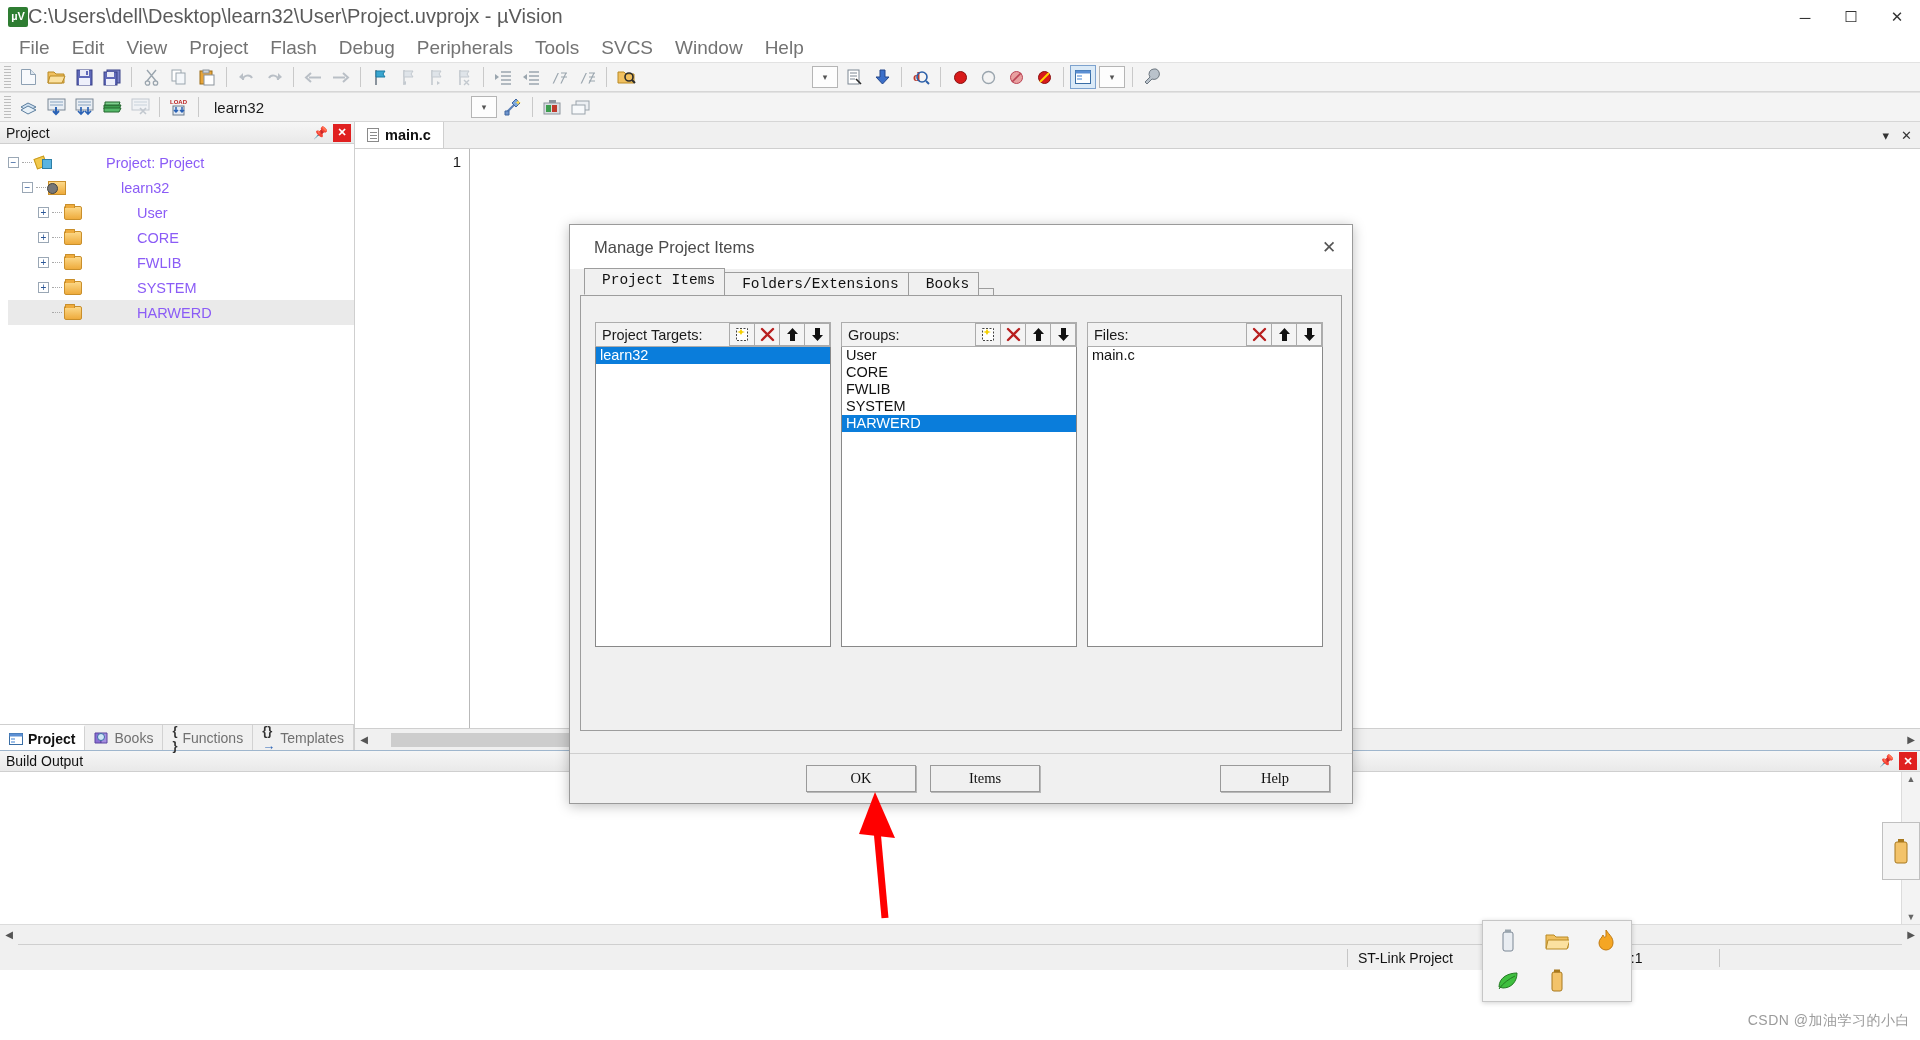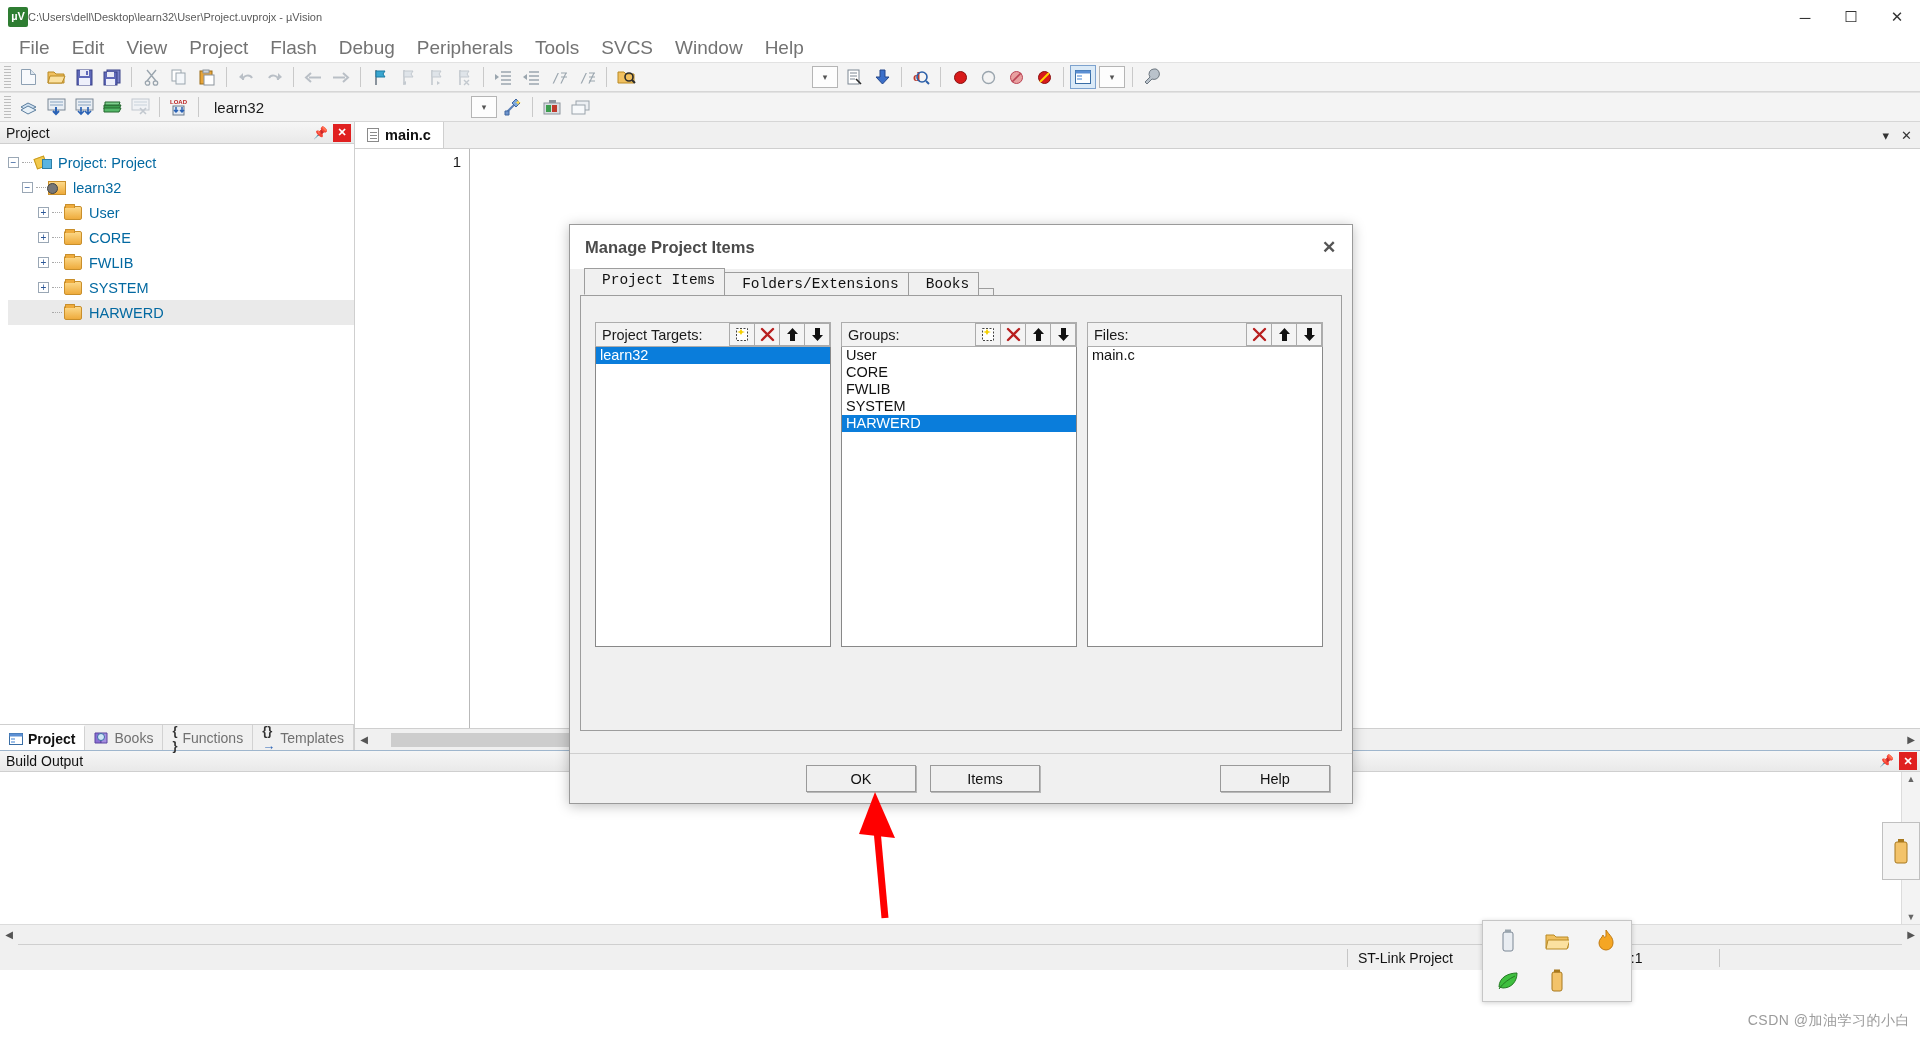--- a/index.html
+++ b/index.html
@@ -19,21 +19,21 @@
     height:34px; display:flex; align-items:center;
     background:#ffffff; border-bottom:1px solid #ffffff;
     position:relative;
   }
   .app-icon {
     width:20px; height:20px; margin-left:8px; 
     background:#2e7d32; border-radius:2px; position:relative;
     display:flex; align-items:center; justify-content:center;
     color:#fff; font-size:11px; font-weight:bold; line-height:1;
   }
-  .title-text { color:#5a5a5a; font-size:11px; }
+  .title-text { color:#5a5a5a; font-size:20px; }
   .win-btns { position:absolute; right:0; top:0; display:flex; height:34px; }
   .win-btn {
     width:46px; height:34px; display:flex; align-items:center; justify-content:center;
     color:#333; font-size:15px;
   }
 
   
   .menubar {
     height:28px; display:flex; align-items:center;
     background:#ffffff; padding-left:8px;
@@ -114,21 +114,21 @@
   }
   .tgt-icon {
     width:18px; height:14px; margin-right:7px; flex:0 0 auto; position:relative;
     background:linear-gradient(to bottom,#fcd98a,#eeab3c);
     border:1px solid #c98f2b;
   }
   .tgt-icon:after {
     content:""; position:absolute; left:-2px; top:1px; width:9px; height:9px;
     background:#777; border-radius:50%; border:1px solid #444;
   }
-  .tlabel { color:#0369a1; white-space:nowrap; }
+  .tlabel { color:#8b5cf6; white-space:nowrap;margin-left:48px; }
   .indent1 { padding-left:14px; }
   .indent2 { padding-left:30px; }
 
   .pane-tabs {
     height:26px; display:flex; align-items:stretch;
     background:#f0f0f0; border-top:1px solid #cfcfcf;
   }
   .ptab {
     display:flex; align-items:center; padding:0 9px; font-size:14px; color:#707070;
     border-right:1px solid #d2d2d2;
@@ -206,21 +206,21 @@
   .dlg-overlay { position:absolute; inset:0; pointer-events:none; }
   .dialog {
     position:absolute; left:569px; top:224px; width:784px; height:580px;
     background:#f0f0f0; border:1px solid #9a9a9a;
     box-shadow:0 2px 12px rgba(0,0,0,.25); pointer-events:auto;
     display:flex; flex-direction:column;
     font-family:"Liberation Sans", sans-serif;
   }
   .dlg-title {
     height:44px; display:flex; align-items:center; background:#ffffff;
-    padding-left:15px; position:relative;font-weight:bold;
+    padding-left:24px; position:relative;
   }
   .dlg-title .t { font-size:16.5px; color:#4b4b4b; }
   .dlg-close {
     position:absolute; right:0; top:0; width:46px; height:44px;
     display:flex; align-items:center; justify-content:center; font-size:17px; color:#555;
   }
   .dlg-tabs {
     display:flex; align-items:flex-end; padding-left:14px; height:26px;
     font-family:"Liberation Mono", monospace; font-size:14.5px;
   }
@@ -253,21 +253,21 @@
     overflow:hidden; font-size:14.5px;
   }
   .li { height:17px; line-height:17px; padding:0 4px; color:#111; white-space:nowrap; }
   .li.sel { background:#0a7ddb; color:#fff; }
   .btn {
     border:1px solid #9a9a9a; background:#f0f0f0; height:25px;
     display:flex; align-items:center; justify-content:center;
     font-size:14.5px; color:#111;
     box-shadow:1px 1px 0 #b8b8b8;
   }
-  .btn.mono { font-family:Liberation Sans, sans-serif; }
+  .btn.mono { font-family:Liberation Serif, serif; }
   .row-actions { display:flex; margin-top:12px; align-items:flex-start; }
   .set-target { width:186px; margin-left:22px; }
   .right-stack { margin-left:auto; width:176px; display:flex; flex-direction:column; gap:9px; }
   .dlg-footer {
     height:50px; display:flex; align-items:center; border-top:1px solid #cfcfcf;
     margin-top:6px; position:relative;
   }
   .foot-btn { width:110px; height:27px; }
   .foot-center { position:absolute; left:236px; display:flex; gap:14px; }
   .foot-help { position:absolute; right:22px; width:110px; height:27px; }

